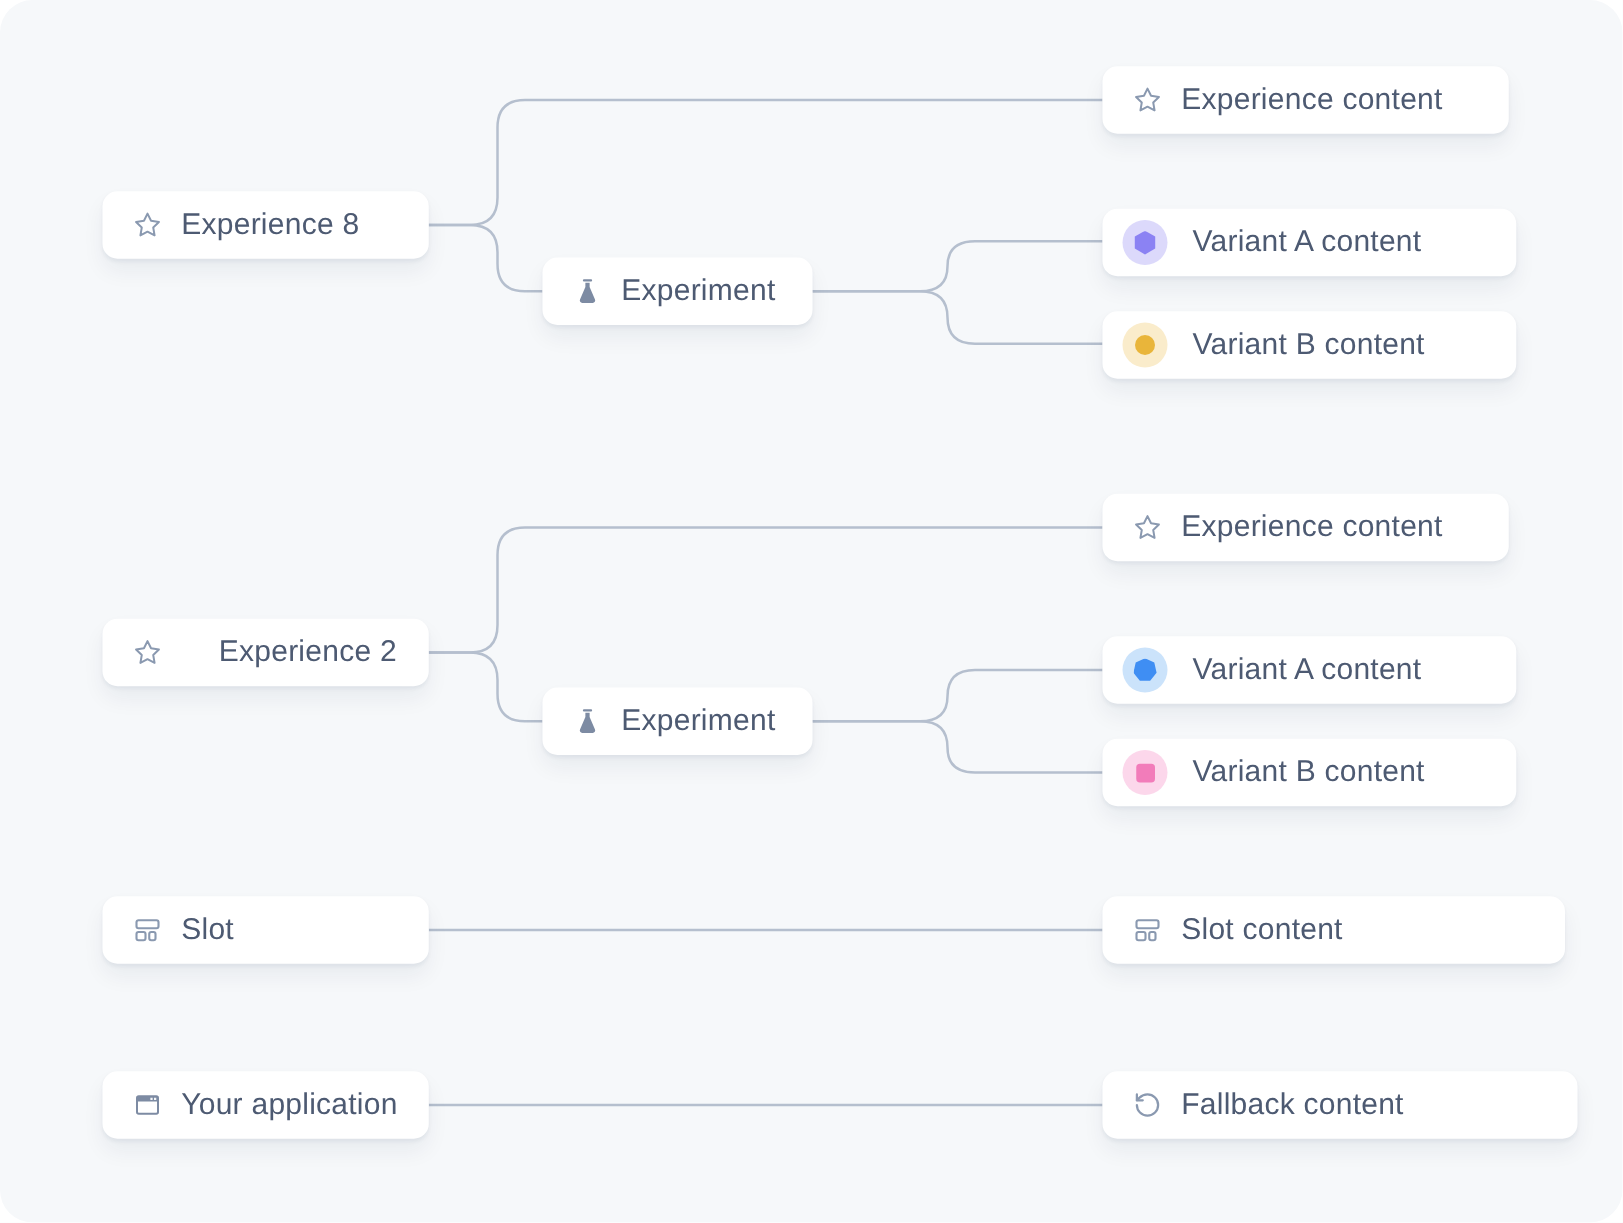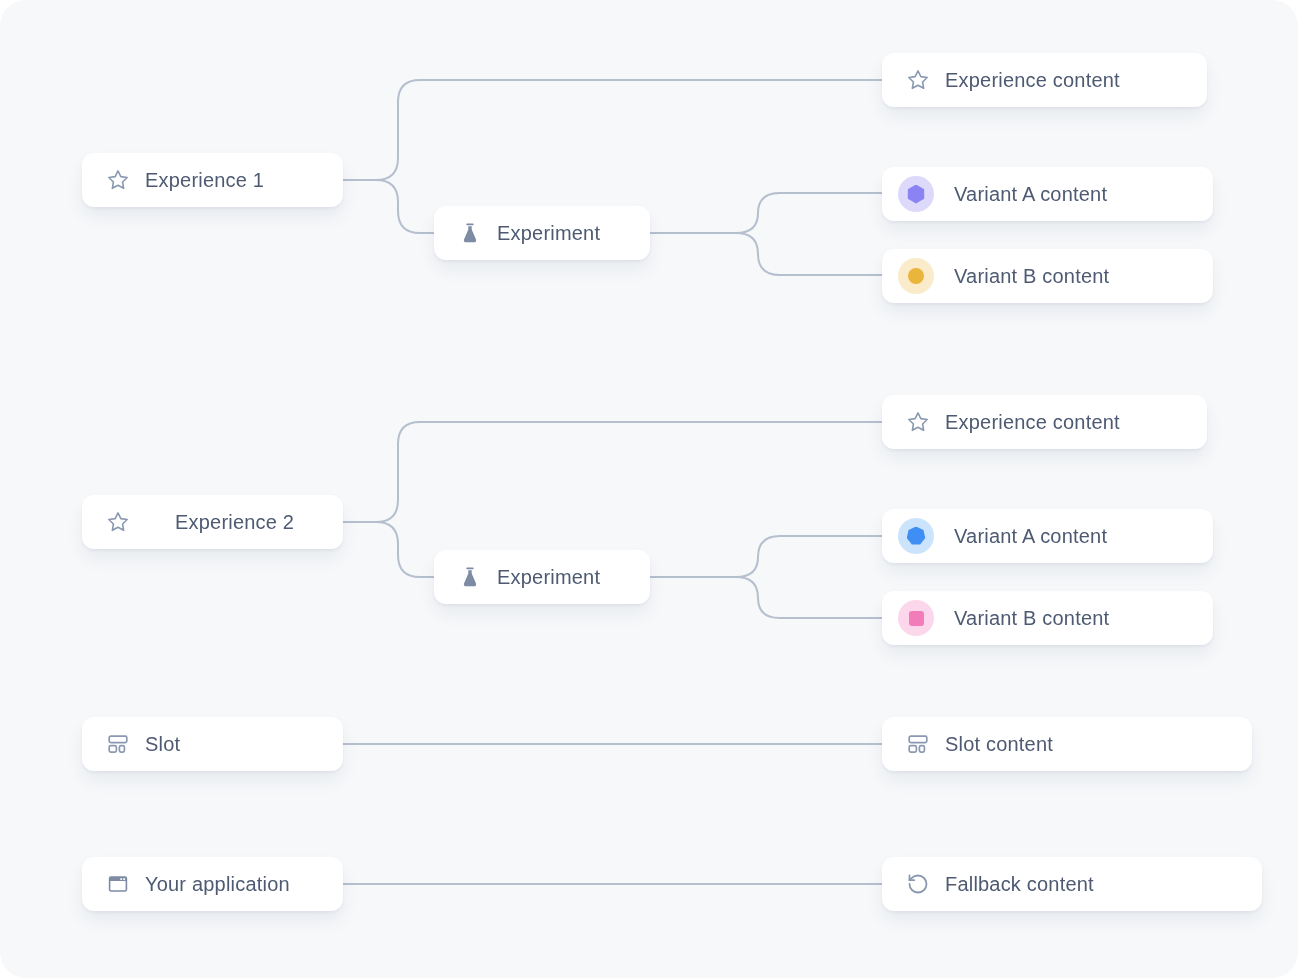--- a/index.html
+++ b/index.html
@@ -9,21 +9,21 @@
     background:var(--canvas-bg,#f6f8fa);overflow:hidden;
   }
   .connectors{position:absolute;inset:0;width:1298px;height:978px;}
   .connector{fill:none;stroke:var(--line,#b5bfce);stroke-width:2;}
   .node{
     position:absolute;height:54px;display:flex;align-items:center;
     background:var(--card-bg,#ffffff);border-radius:12px;
     box-shadow:0 2px 3px rgba(24,39,75,.05),0 10px 18px rgba(24,39,75,.06);
   }
   .node .label{
-    font-size:20px;color:var(--text,#4d5a72);letter-spacing:.2px;white-space:nowrap;
+    font-size:24px;color:var(--text,#4d5a72);letter-spacing:.2px;white-space:nowrap;
   }
   .icon{
     width:24px;height:24px;flex:0 0 auto;display:inline-flex;
     margin:0 15px 0 24px;color:var(--icon,#8a99b0);
   }
   .icon svg{width:24px;height:24px;display:block;}
   .icon.fill-icon{color:var(--icon-fill,#7d8ba3);}
   .badge{
     width:36px;height:36px;border-radius:50%;flex:0 0 auto;
     margin:0 20px 0 16px;display:flex;align-items:center;justify-content:center;
@@ -51,21 +51,21 @@
     <path class="connector" d="M 343 744 H 882"></path>
     <path class="connector" d="M 343 884 H 882"></path>
   </svg>
 
   <div class="node" style="left:82px;top:153px;width:261px;">
     <span class="icon">
       <svg viewBox="0 0 24 24" fill="none" stroke="currentColor" stroke-width="1.6" stroke-linejoin="round">
           <path d="M12 2.9l2.83 5.73 6.32.92-4.57 4.46 1.08 6.3L12 17.32l-5.66 2.99 1.08-6.3-4.57-4.46 6.32-.92z"></path>
         </svg>
     </span>
-    <span class="label">Experience 1</span>
+    <span class="label">Experience 8</span>
   </div>
 
   <div class="node" style="left:434px;top:206px;width:216px;">
     <span class="icon fill-icon">
       <svg viewBox="0 0 24 24" fill="currentColor">
           <rect x="8.3" y="2.4" width="7.4" height="1.8" rx="0.9"></rect>
           <path d="M10.3 5.2h3.4v3.4l4.3 10a1.95 1.95 0 0 1-1.8 2.72H7.8A1.95 1.95 0 0 1 6 18.6l4.3-10z"></path>
         </svg>
     </span>
     <span class="label">Experiment</span>

